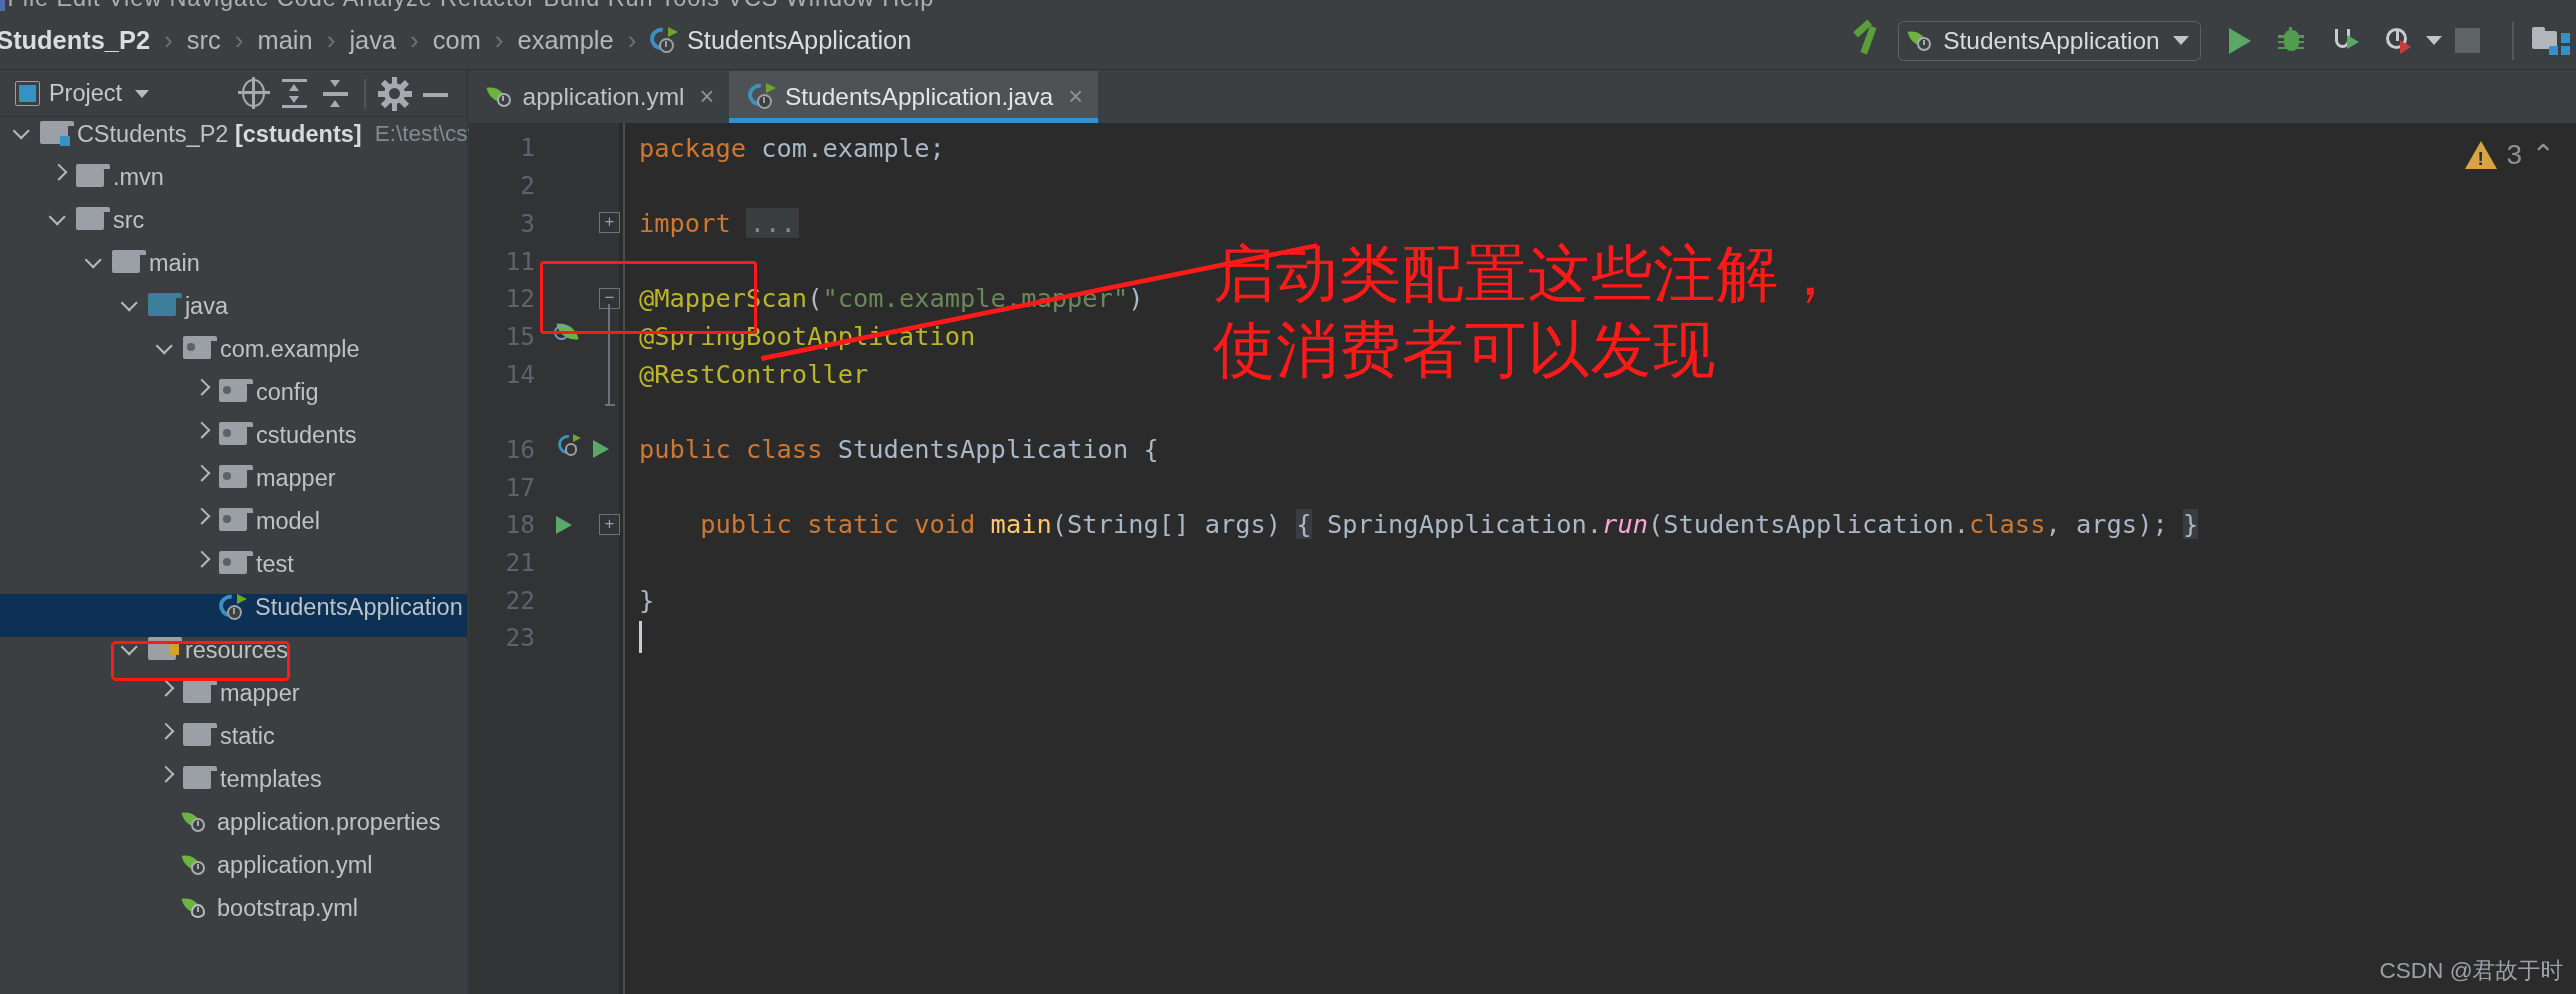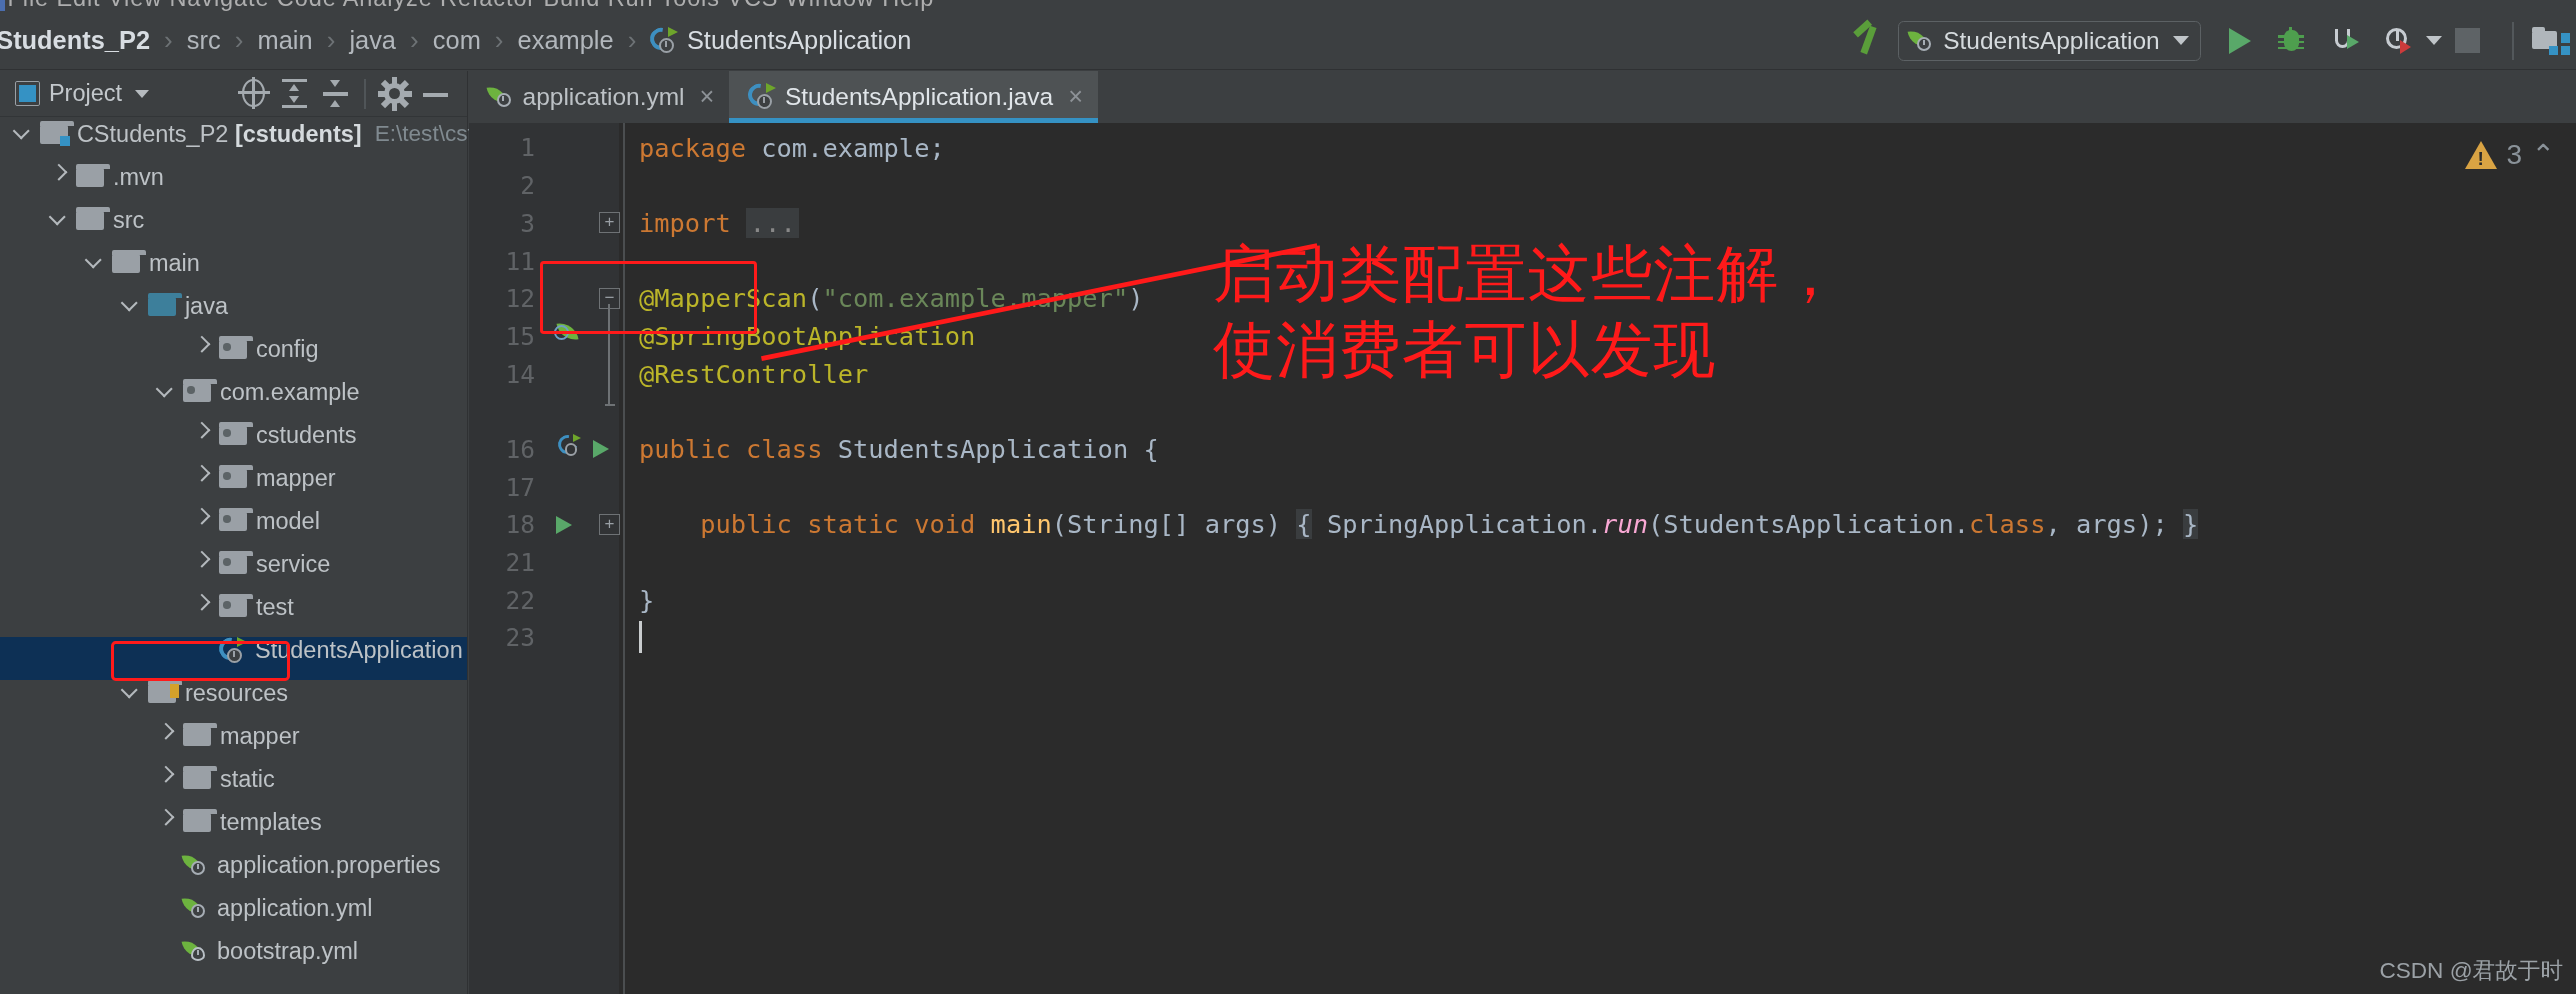--- a/index.html
+++ b/index.html
@@ -445,72 +445,63 @@
         <div class="trow">
           <span style="display:inline-block;width:121px;flex:none"></span>
           <span class="arrow down"></span>
           <span class="fo blue">
             <i class="tab"></i>
             <i class="base"></i>
           </span>
           <span class="tlabel">java</span>
         </div>
         <div class="trow">
-          <span style="display:inline-block;width:192px;flex:none"></span>
-          <span class="arrow right"></span>
-          <span class="fo pkg">
-            <i class="tab"></i>
-            <i class="base"></i>
-          </span>
-          <span class="tlabel">config</span>
-        </div>
-        <div class="trow">
           <span style="display:inline-block;width:156px;flex:none"></span>
           <span class="arrow down"></span>
           <span class="fo pkg">
             <i class="tab"></i>
             <i class="base"></i>
           </span>
           <span class="tlabel">com.example</span>
         </div>
         <div class="trow">
           <span style="display:inline-block;width:192px;flex:none"></span>
           <span class="arrow right"></span>
           <span class="fo pkg">
             <i class="tab"></i>
             <i class="base"></i>
           </span>
+          <span class="tlabel">config</span>
+        </div>
+        <div class="trow">
+          <span style="display:inline-block;width:192px;flex:none"></span>
+          <span class="arrow right"></span>
+          <span class="fo pkg">
+            <i class="tab"></i>
+            <i class="base"></i>
+          </span>
           <span class="tlabel">cstudents</span>
         </div>
         <div class="trow">
           <span style="display:inline-block;width:192px;flex:none"></span>
           <span class="arrow right"></span>
           <span class="fo pkg">
             <i class="tab"></i>
             <i class="base"></i>
           </span>
           <span class="tlabel">mapper</span>
         </div>
         <div class="trow">
           <span style="display:inline-block;width:192px;flex:none"></span>
           <span class="arrow right"></span>
           <span class="fo pkg">
             <i class="tab"></i>
             <i class="base"></i>
           </span>
           <span class="tlabel">model</span>
-        </div>
-        <div class="trow">
-          <span style="display:inline-block;width:192px;flex:none"></span>
-          <span class="arrow right"></span>
-          <span class="fo pkg">
-            <i class="tab"></i>
-            <i class="base"></i>
-          </span>
-          <span class="tlabel">service</span>
         </div>
         <div class="trow">
           <span style="display:inline-block;width:192px;flex:none"></span>
           <span class="arrow right"></span>
           <span class="fo pkg">
             <i class="tab"></i>
             <i class="base"></i>
           </span>
           <span class="tlabel">test</span>
         </div>

